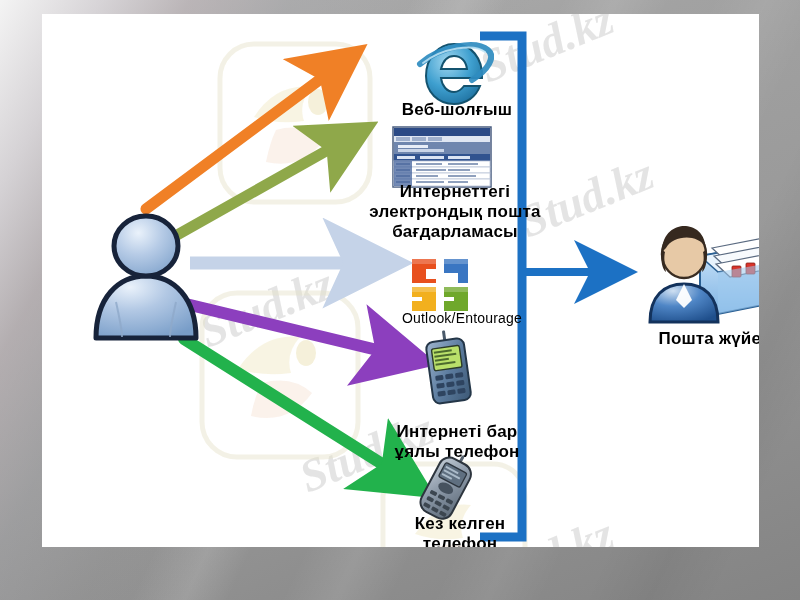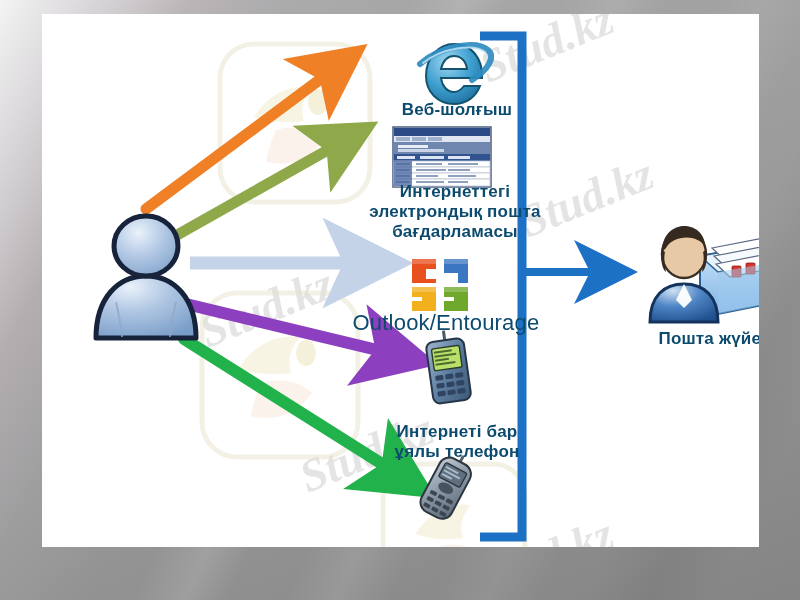--- a/index.html
+++ b/index.html
@@ -42,21 +42,21 @@
     font-weight:bold;font-style:italic;white-space:nowrap;
     transform-origin:left top;pointer-events:none;user-select:none;
   }
   .wm-bird{
     position:absolute;pointer-events:none;user-select:none;opacity:.45;
   }
 
   
   .node{position:absolute;}
   .cap{
-    position:absolute;text-align:center;color:#0c4a6e;
+    position:absolute;text-align:center;color:#000000;
     font-weight:bold;line-height:1.18;white-space:pre-line;
     letter-spacing:.2px;
   }
 
   
   #arrows,#bracket{position:absolute;left:0;top:0;width:717px;height:533px;overflow:visible;}
 </style>
 </head>
 <body>
 
@@ -233,21 +233,21 @@
         <path d="M4 32 h24 v24 H4 v-10 h10 v-4 H4 Z" fill="#F2B01E"></path>
         <path d="M36 32 h24 v24 H36 v-10 h10 v-4 H36 Z" fill="#6FA82B"></path>
         <g fill="#ffffff" opacity=".22">
           <rect x="4" y="4" width="24" height="5"></rect>
             <rect x="36" y="4" width="24" height="5"></rect>
           <rect x="4" y="32" width="24" height="5"></rect>
             <rect x="36" y="32" width="24" height="5"></rect>
         </g>
       </svg>
     </div>
-    <div class="cap" style="left:284px;top:296px;width:240px;font-size:22px;font-weight:normal;">Outlook/Entourage</div>
+    <div class="cap" style="left:300px;top:296px;width:240px;font-size:14px;font-weight:normal;">Outlook/Entourage</div>
 
     <div class="node" style="left:378px;top:316px;width:56px;height:74px;transform:rotate(-8deg);">
       <svg viewBox="0 0 56 74" width="56" height="74">
         <defs>
           <linearGradient id="gPh" x1="0" y1="0" x2="1" y2="1">
             <stop offset="0%" stop-color="#9fb6cf"></stop>
             <stop offset="50%" stop-color="#5d7da0"></stop>
             <stop offset="100%" stop-color="#3c5875"></stop>
           </linearGradient>
         </defs>
@@ -300,20 +300,22 @@
             <rect x="45" y="47" width="7" height="4" rx="1.2"></rect>
           <rect x="27" y="54" width="7" height="4" rx="1.2"></rect>
             <rect x="36" y="54" width="7" height="4" rx="1.2"></rect>
             <rect x="45" y="54" width="7" height="4" rx="1.2"></rect>
           <rect x="27" y="61" width="7" height="4" rx="1.2"></rect>
             <rect x="36" y="61" width="7" height="4" rx="1.2"></rect>
             <rect x="45" y="61" width="7" height="4" rx="1.2"></rect>
         </g>
       </svg>
     </div>
+    <div class="cap" style="left:318px;top:500px;width:200px;font-size:17px;">Кез келген
+телефон</div>
 
     <div class="node" style="left:598px;top:200px;width:152px;height:112px;">
       <svg viewBox="0 0 152 112" width="152" height="112">
         <defs>
           <linearGradient id="gTray" x1="0" y1="0" x2="0" y2="1">
             <stop offset="0%" stop-color="#cfe6fa"></stop>
             <stop offset="100%" stop-color="#7fb4e4"></stop>
           </linearGradient>
           <radialGradient id="gBody2" cx="34%" cy="18%" r="90%">
             <stop offset="0%" stop-color="#cfe0f2"></stop>

